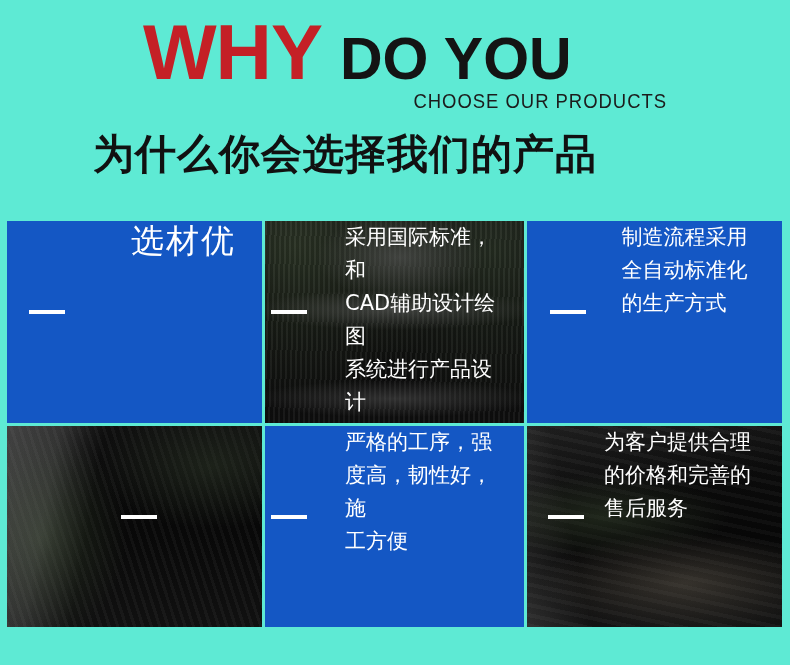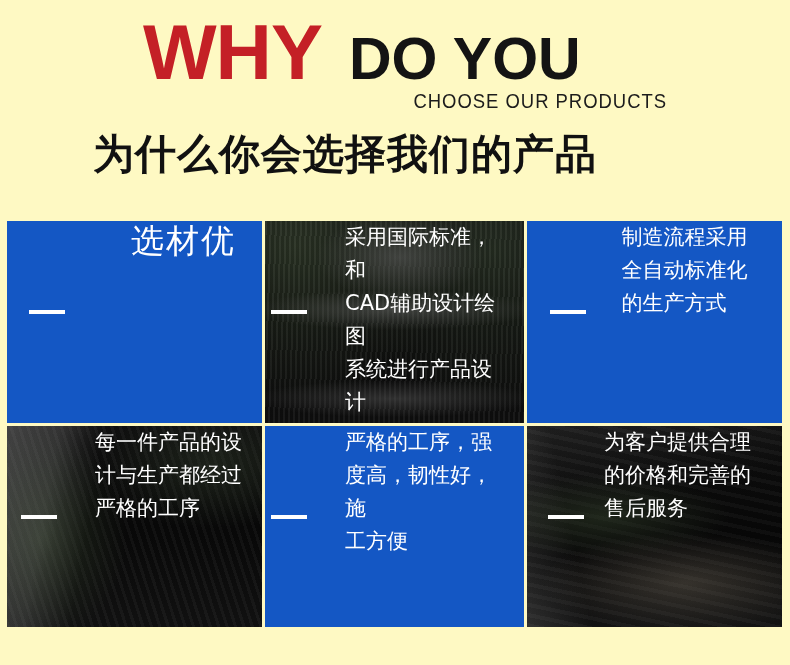--- a/index.html
+++ b/index.html
@@ -11,21 +11,21 @@
     height: 665px;
     background: #ffffff;
     font-family: "Liberation Sans", sans-serif;
     overflow: hidden;
   }
 
   .page {
     position: relative;
     width: 790px;
     height: 665px;
-    background: #fef9c3;
+    background: #5eead4;
   }
 
   
   .header {
     position: absolute;
     left: 0;
     top: 0;
     width: 790px;
     height: 210px;
   }
@@ -57,21 +57,21 @@
   }
 
   .word-doyou {
     font-family: "Liberation Sans", sans-serif;
     font-weight: bold;
     font-size: 59px;
     line-height: 80px;
     letter-spacing: 0px;
     color: #141414;
     white-space: nowrap;
-    margin-left: 27px;
+    margin-left: 18px;
   }
 
   .subline {
     position: absolute;
     left: 0;
     top: 89px;
     width: 667px;
     text-align: right;
     font-family: "Liberation Sans", sans-serif;
     font-weight: normal;
@@ -254,23 +254,20 @@
         <div class="dash"></div>
         <div class="cell-text">制造流程采用
 全自动标准化
 的生产方式</div>
       </div>
     </div>
 
     <div class="cell cell-photo photo-b cell-4">
       <div class="cell-body">
         <div class="dash"></div>
-        <div class="cell-text">每一件产品的设
-计与生产都经过
-严格的工序</div>
       </div>
     </div>
 
     <div class="cell cell-blue cell-5">
       <div class="cell-body">
         <div class="dash"></div>
         <div class="cell-text">严格的工序，强
 度高，韧性好，施
 工方便</div>
       </div>

